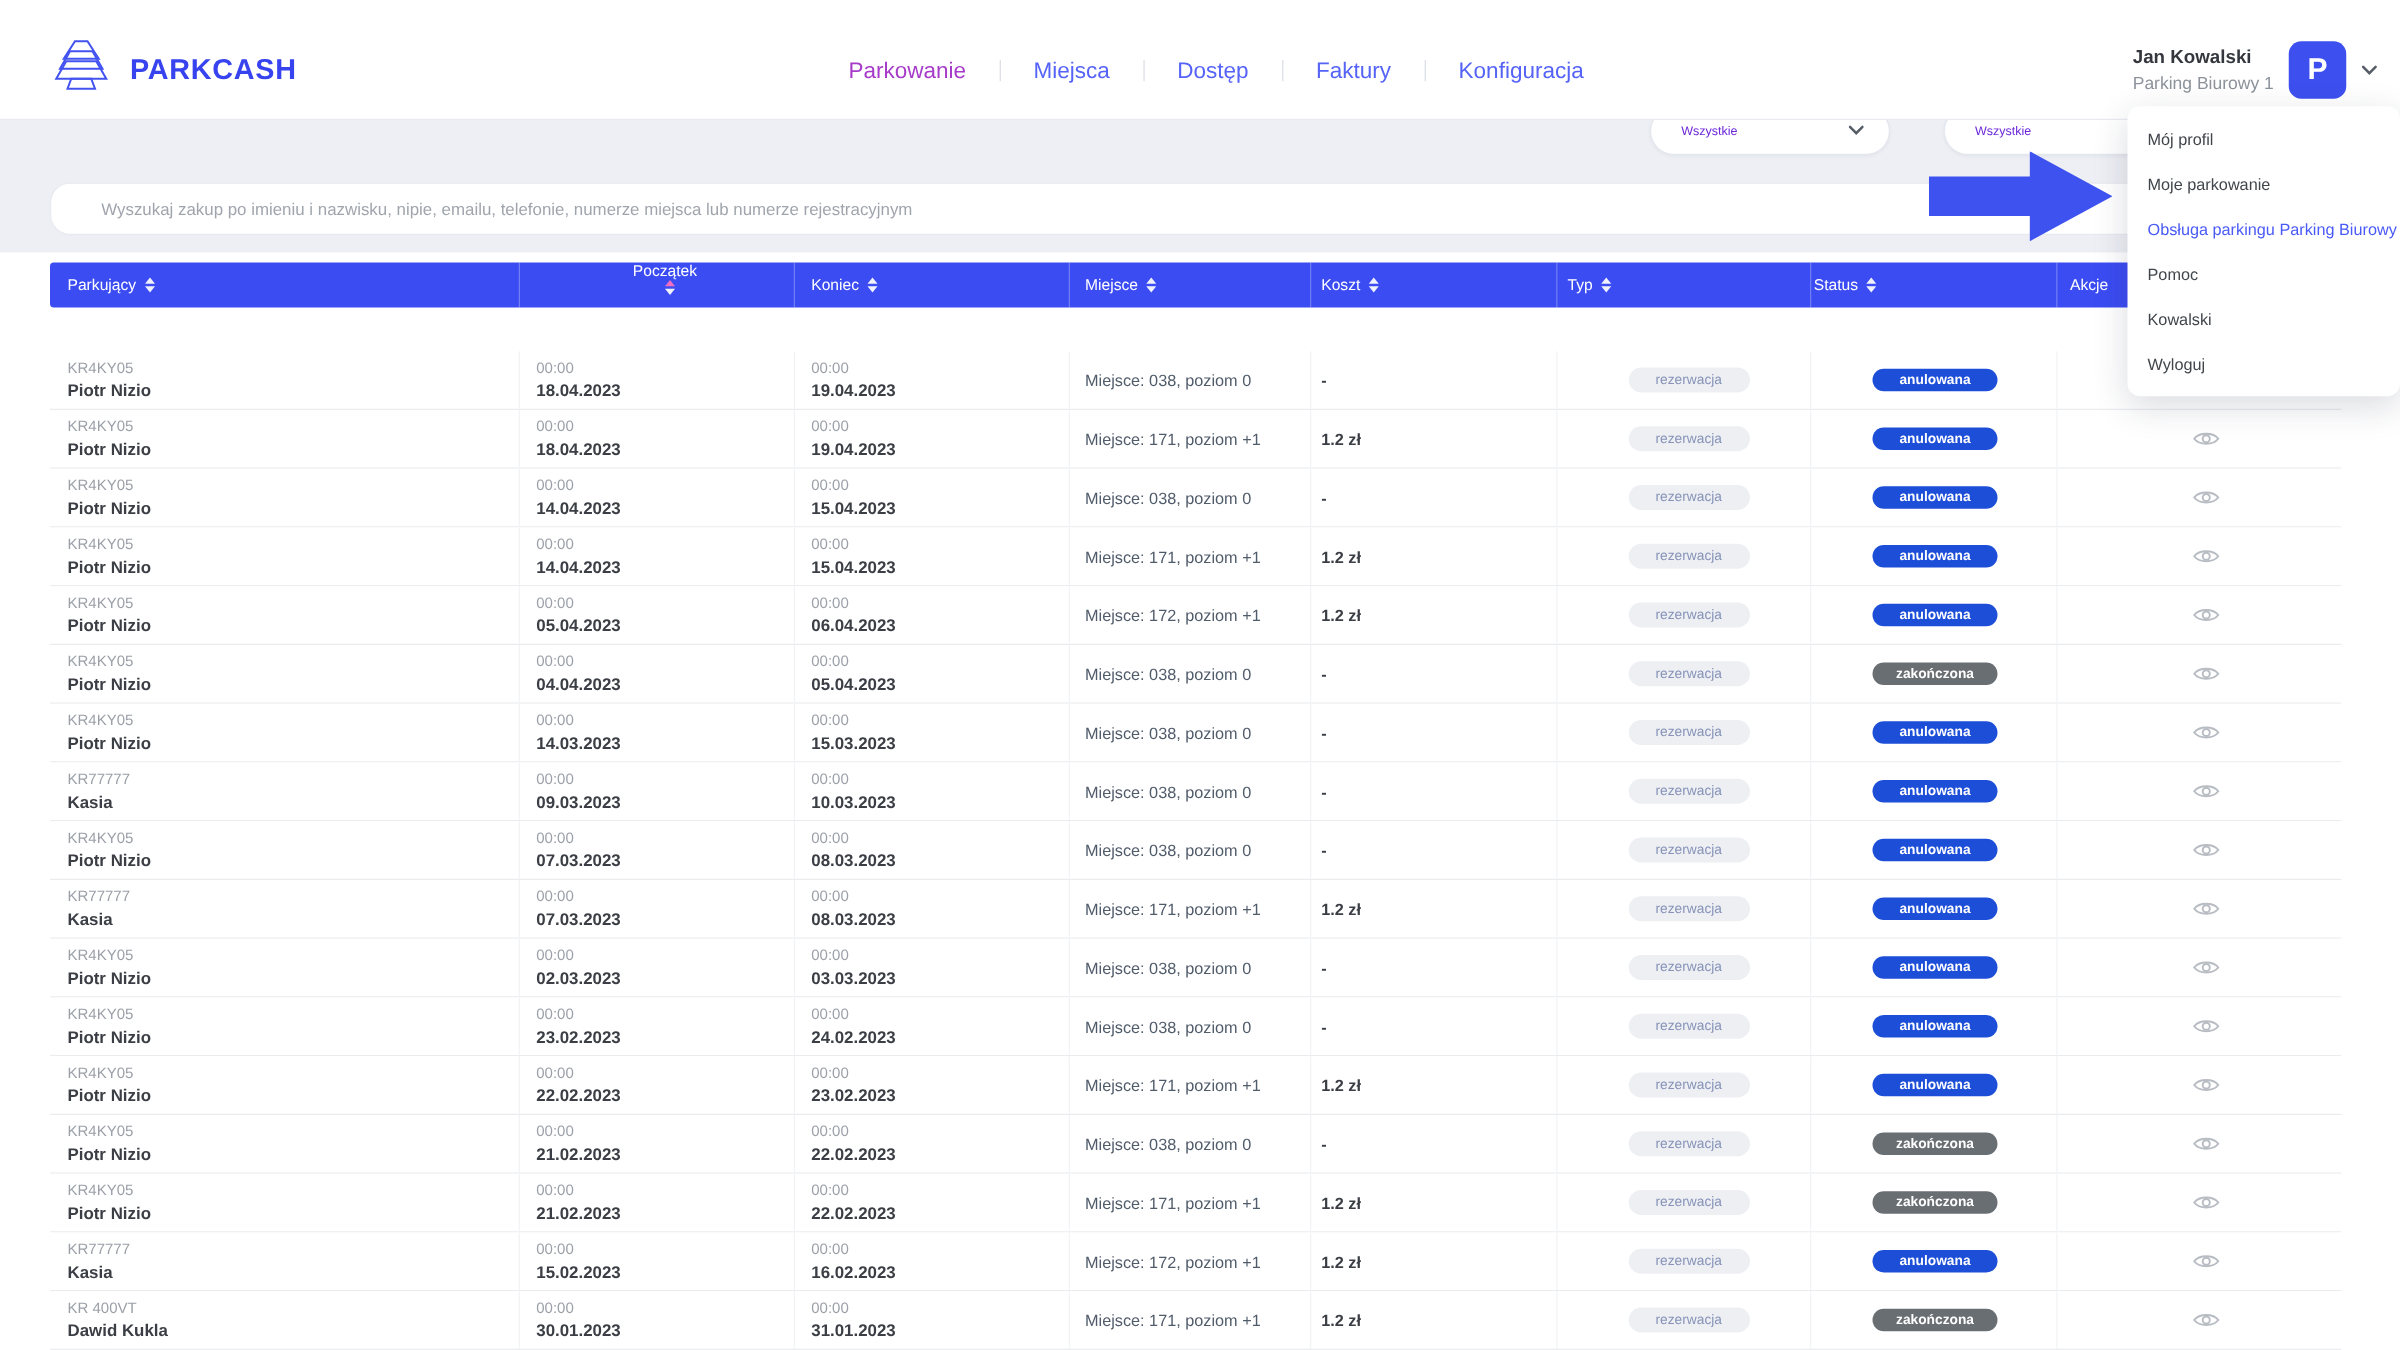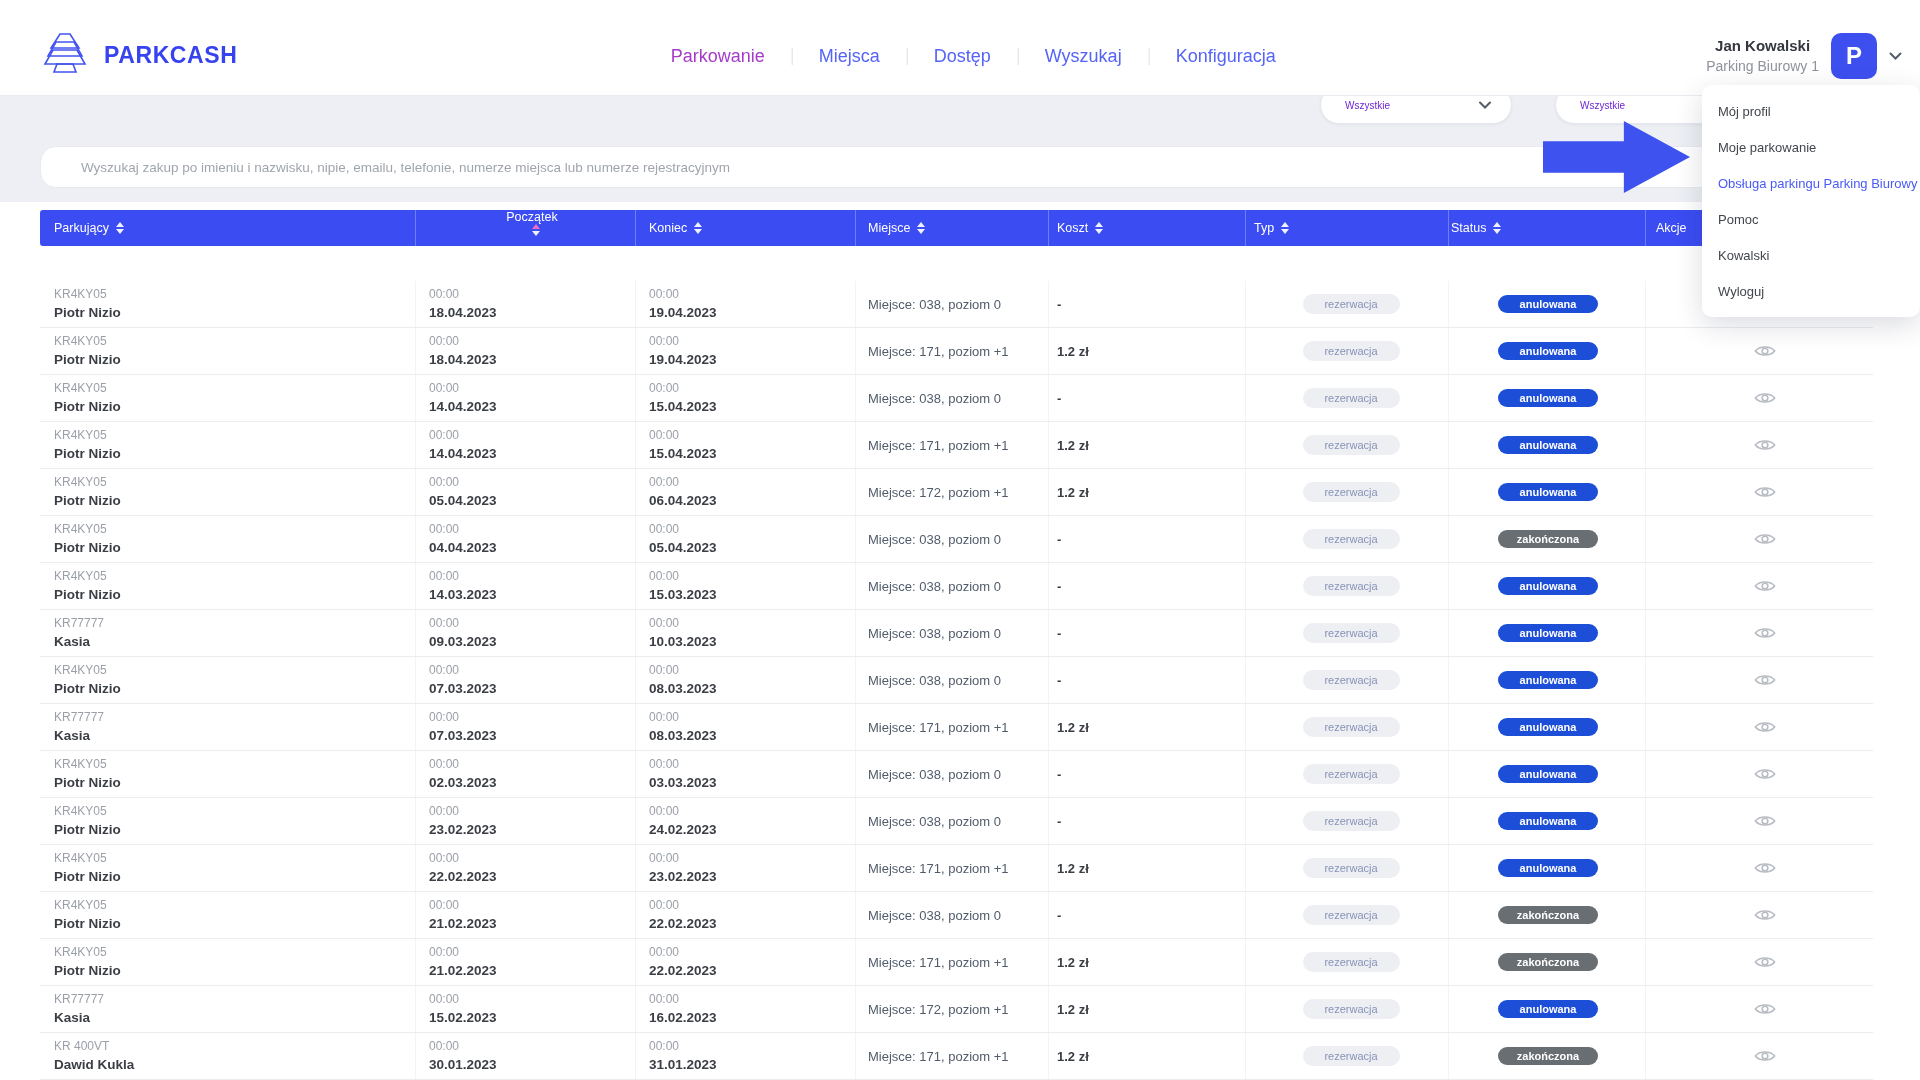--- a/index.html
+++ b/index.html
@@ -10,21 +10,21 @@
   .header { position:absolute; left:0; top:16px; width:1920px; height:80px; background:#fff;
             border-bottom:1px solid #e9ebf0; display:flex; align-items:center; z-index:5; }
   .logo { display:flex; align-items:center; gap:14px; margin-left:40px; }
   .logo-name { font-size:23px; font-weight:800; letter-spacing:.6px; color:#3743ef; }
   .nav { position:absolute; left:50%; top:0; height:80px; transform:translateX(-48%);
          display:flex; align-items:center; list-style:none; }
   .nav li { position:relative; padding:0 27px; font-size:18px; color:#5563f7; cursor:pointer; white-space:nowrap; }
   .nav li + li::before { content:""; position:absolute; left:0; top:2px; bottom:2px; width:1px; background:#dcdfe6; }
   .nav li.active { color:#a63bc9; }
   .userbox { position:absolute; right:18px; top:0; height:80px; display:flex; align-items:center; gap:12px; }
-  .usertext { text-align:center; line-height:1.35; }
+  .usertext { text-align:left; line-height:1.35; }
   .username { font-size:15px; font-weight:bold; color:#34383e; }
   .usersub { font-size:14px; color:#8d939b; }
   .avatar { width:46px; height:46px; border-radius:10px; background:#3d50ef; color:#fff;
             display:flex; align-items:center; justify-content:center; font-size:24px; font-weight:bold; cursor:pointer; }
   .chev { display:inline-flex; cursor:pointer; }
 
   
   .band { position:absolute; left:0; top:80px; width:1920px; height:122px; background:#edeff4; }
   .selectpill { position:absolute; top:86px; width:192px; height:38px; background:#fff; border:1px solid #e4e7ee;
                 border-radius:19px; display:flex; align-items:center; justify-content:space-between;
@@ -100,21 +100,21 @@
           <polygon points="17,33 33,33 36,41 14,41"></polygon>
         </svg>
       </span>
       <span class="logo-name">PARKCASH</span>
     </div>
 
     <ul class="nav">
         <li class="active"><span>Parkowanie</span></li>
         <li><span>Miejsca</span></li>
         <li><span>Dostęp</span></li>
-        <li><span>Wyszukaj</span></li>
+        <li><span>Faktury</span></li>
         <li><span>Konfiguracja</span></li>
       </ul>
 
     <div class="userbox">
       <div class="usertext">
         <div class="username">Jan Kowalski</div>
         <div class="usersub">Parking Biurowy 1</div>
       </div>
       <div class="avatar">P</div>
       <span class="chev">

